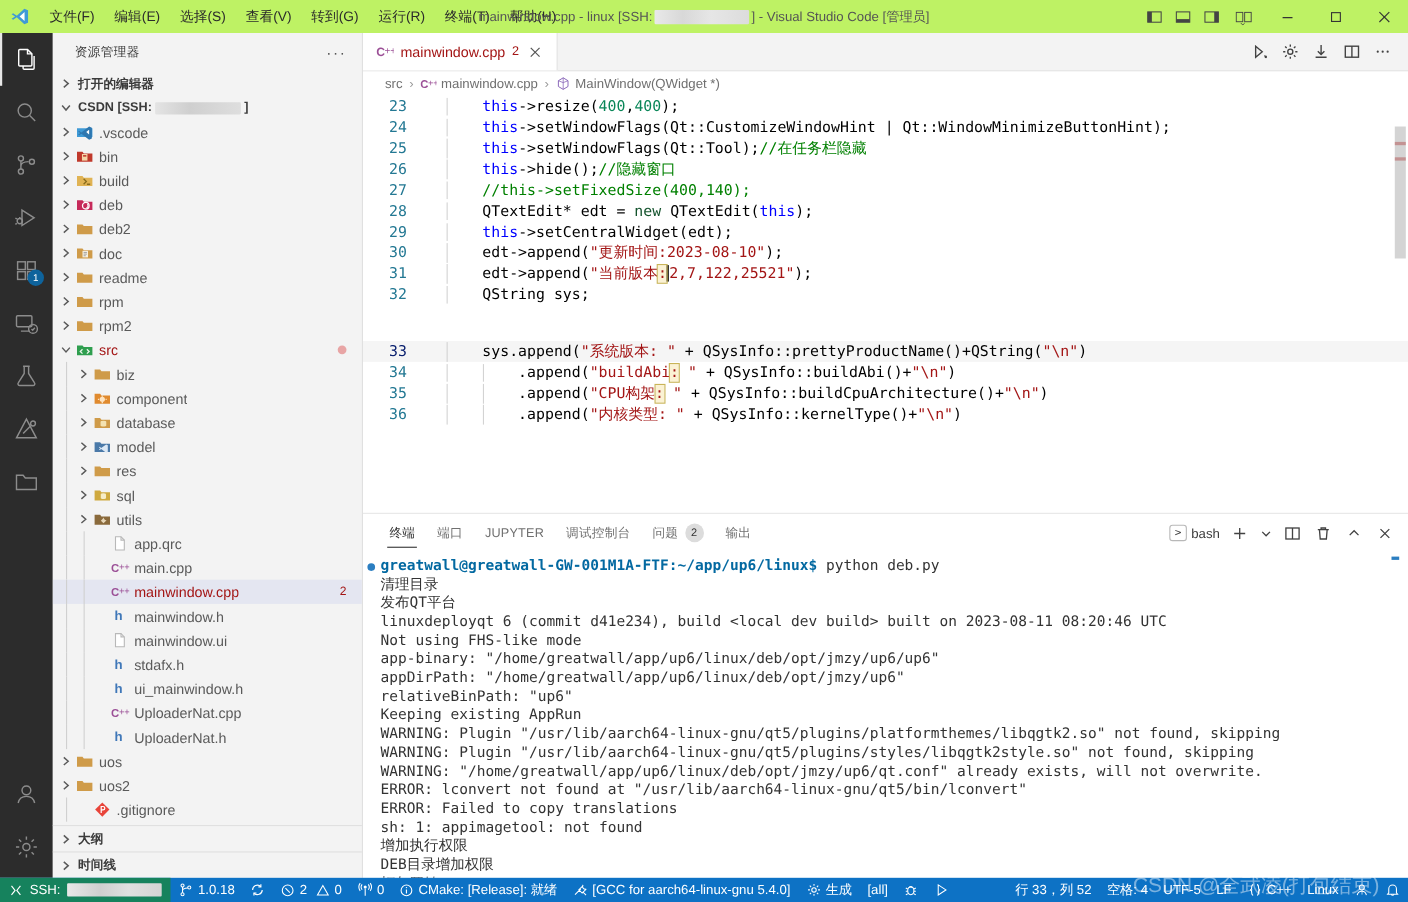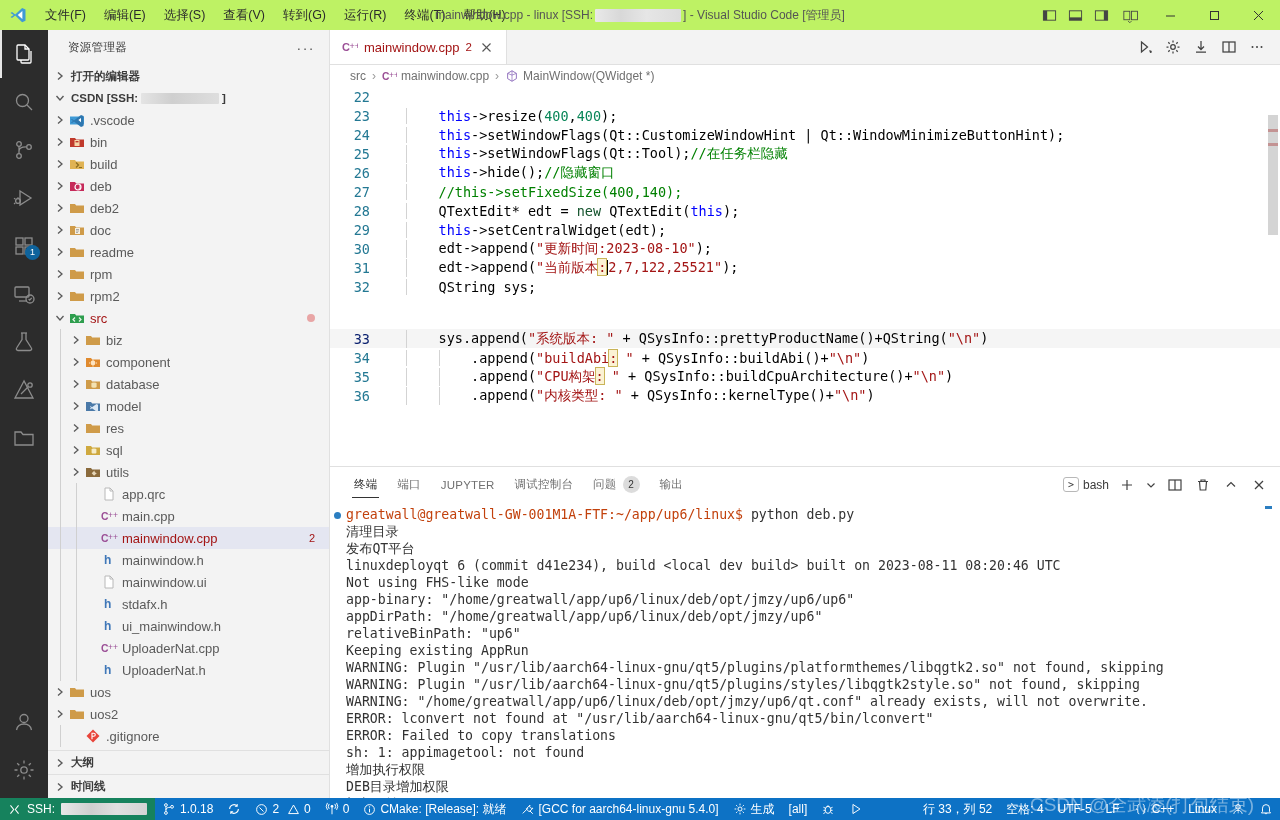--- a/index.html
+++ b/index.html
@@ -174,21 +174,21 @@
   .pa-btn svg { stroke:#424242; fill:none; stroke-width:1.2; }
   .term-name { font-size: 12px; color: #3b3b3b; }
   .term-chip { border: 1px solid #b8b8b8; border-radius: 3px; width: 16px; height: 15px; display:flex; align-items:center; justify-content:center; font-family:"DejaVu Sans Mono",monospace; font-size:10px; color:#3b3b3b;}
 
   .terminal {
     flex: 1 1 auto; overflow: hidden; padding: 4px 0 0 16px;
     font-family: "DejaVu Sans Mono", monospace; font-size: 13.2px; line-height: 17px;
     color: #333333; position: relative; min-height: 0;
   }
   .tline { white-space: pre; height: 17px; }
-  .t-prompt { color: #c2410c; font-weight: normal; }
+  .t-prompt { color: #0369a1; font-weight: bold; }
   .t-dot { position:absolute; left: 4px; width: 7px; height:7px; border-radius:50%; background:#2b7ec1; }
   .t-cursor { position:absolute; right: 8px; width:7px; height:3px; background:#2b7ec1; }
 
   
   .statusbar {
     height: 22px; flex: 0 0 22px; background: #0d72c5; display: flex; align-items: center;
     color: #ffffff; font-size: 12px; position: relative;
   }
   .sb-remote {
     background: #16825d; height: 22px; display: flex; align-items: center; gap: 6px;
@@ -868,21 +868,20 @@
                 <path d="M8 2l5 3v6l-5 3-5-3V5l5-3z" fill="none" stroke="#8764b8" stroke-width="1"></path>
                 <path d="M8 2v5l5 -2M8 7l-5-2M8 7v7" stroke="#8764b8" stroke-width="0.8" fill="none"></path>
               </svg>
           </span>
           <span>MainWindow(QWidget *)</span>
         </span>
       </div>
 
       <div class="code-area">
         <div class="code-scroll" id="code-container">
-            <div class="code-line"><span class="ln">22</span><span class="ctext"></span></div>
             <div class="code-line"><span class="ln">23</span><span class="ctext"><span class="ind-guide" style="left: 22px;"></span><span class="k-plain">    </span><span class="k-this">this</span><span class="k-plain">-&gt;resize(</span><span class="k-num">400</span><span class="k-plain">,</span><span class="k-num">400</span><span class="k-plain">);</span></span></div>
             <div class="code-line"><span class="ln">24</span><span class="ctext"><span class="ind-guide" style="left: 22px;"></span><span class="k-plain">    </span><span class="k-this">this</span><span class="k-plain">-&gt;setWindowFlags(Qt::CustomizeWindowHint | Qt::WindowMinimizeButtonHint);</span></span></div>
             <div class="code-line"><span class="ln">25</span><span class="ctext"><span class="ind-guide" style="left: 22px;"></span><span class="k-plain">    </span><span class="k-this">this</span><span class="k-plain">-&gt;setWindowFlags(Qt::Tool);</span><span class="k-cmt">//在任务栏隐藏</span></span></div>
             <div class="code-line"><span class="ln">26</span><span class="ctext"><span class="ind-guide" style="left: 22px;"></span><span class="k-plain">    </span><span class="k-this">this</span><span class="k-plain">-&gt;hide();</span><span class="k-cmt">//隐藏窗口</span></span></div>
             <div class="code-line"><span class="ln">27</span><span class="ctext"><span class="ind-guide" style="left: 22px;"></span><span class="k-plain">    </span><span class="k-cmt">//this-&gt;setFixedSize(400,140);</span></span></div>
             <div class="code-line"><span class="ln">28</span><span class="ctext"><span class="ind-guide" style="left: 22px;"></span><span class="k-plain">    QTextEdit* edt = </span><span class="k-key">new</span><span class="k-plain"> QTextEdit(</span><span class="k-this">this</span><span class="k-plain">);</span></span></div>
             <div class="code-line"><span class="ln">29</span><span class="ctext"><span class="ind-guide" style="left: 22px;"></span><span class="k-plain">    </span><span class="k-this">this</span><span class="k-plain">-&gt;setCentralWidget(edt);</span></span></div>
             <div class="code-line"><span class="ln">30</span><span class="ctext"><span class="ind-guide" style="left: 22px;"></span><span class="k-plain">    edt-&gt;append(</span><span class="k-str">"更新时间:2023-08-10"</span><span class="k-plain">);</span></span></div>
             <div class="code-line"><span class="ln">31</span><span class="ctext"><span class="ind-guide" style="left: 22px;"></span><span class="k-plain">    edt-&gt;append(</span><span class="k-str">"当前版本</span><span class="k-str selmatch">:</span><span class="cursor-caret"></span><span class="k-str">2,7,122,25521"</span><span class="k-plain">);</span></span></div>
             <div class="code-line"><span class="ln">32</span><span class="ctext"><span class="ind-guide" style="left: 22px;"></span><span class="k-plain">    QString sys;</span></span></div>

